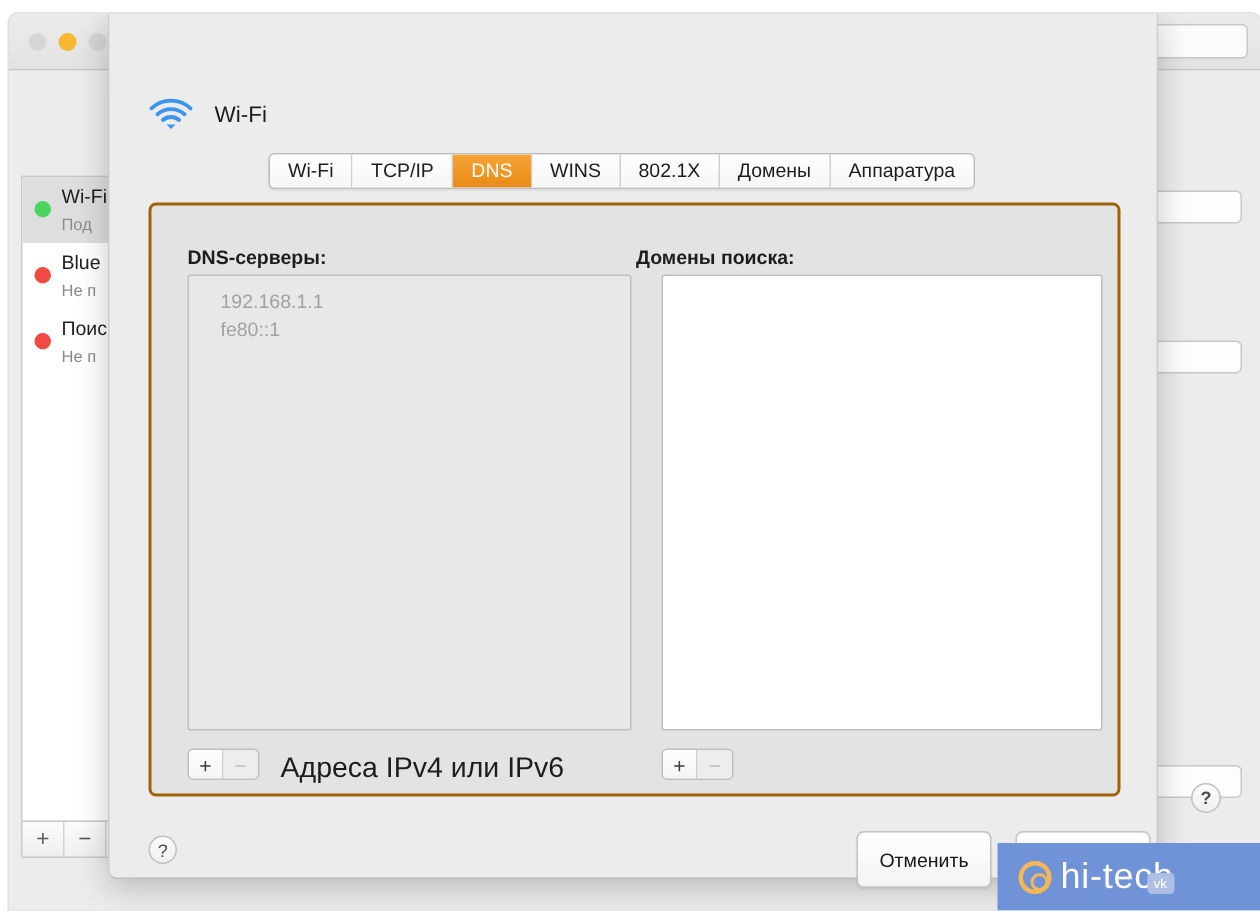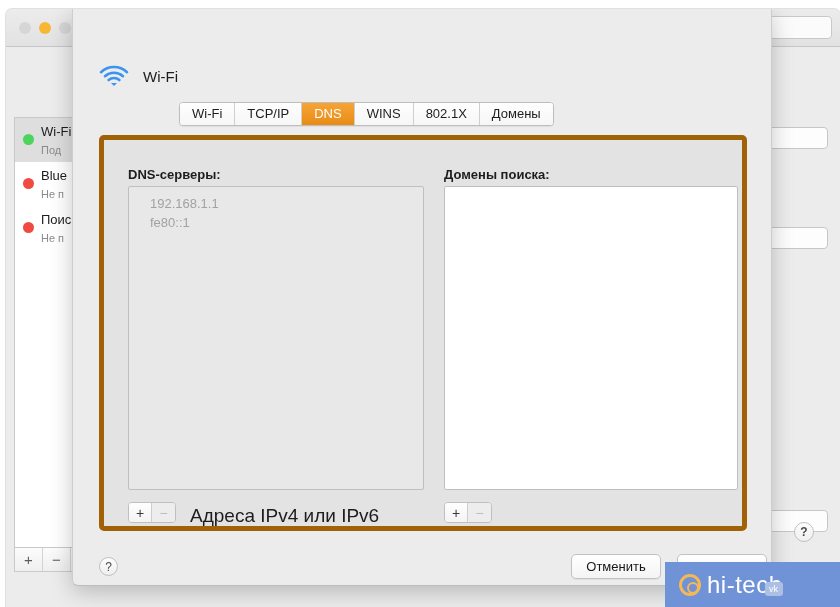--- a/index.html
+++ b/index.html
@@ -204,21 +204,21 @@
   .tab:last-child { border-right: none; }
   .tab.active {
     background: linear-gradient(180deg,#f6a436,#e88b16);
     color: #ffffff;
   }
 
   .sheet-content {
     position: absolute; left: 26px; top: 126px;
     width: 648px; height: 396px;
     background: #e3e3e3;
-    border: 5px solid #a16207;
+    border: 2px solid #a16207;
     border-radius: 5px;
   }
 
   .col-label {
     position: absolute;
     font-size: 13px; font-weight: bold; color: #1d1d1d;
   }
   .listbox {
     position: absolute;
     border: 1px solid #bfbfbf;
@@ -259,21 +259,21 @@
   .sheet-help {
     position: absolute; left: 26px; top: 548px;
     width: 19px; height: 19px; border-radius: 50%;
     background: linear-gradient(180deg,#fdfdfd,#efefef);
     border: 1px solid #c0c0c0;
     display: flex; align-items: center; justify-content: center;
     font-size: 12px; color: #4a4a4a;
   }
   .push-btn {
     position: absolute;
-    height: 25px; min-width: 90px;
+    height: 38px; min-width: 90px;
     padding: 0 4px;
     background: linear-gradient(180deg,#ffffff,#f4f4f4);
     border: 1px solid #c2c2c2;
     border-radius: 5px;
     display: flex; align-items: center; justify-content: center;
     font-size: 13px; color: #171717;
     box-shadow: 0 1px 1px rgba(0,0,0,.06);
   }
   .btn-cancel { left: 498px; top: 545px; }
   .btn-ok { left: 604px; top: 545px; width: 88px; }
@@ -403,36 +403,37 @@
         <span class="sheet-title">Wi-Fi</span>
       </div>
 
       <div class="tabbar">
         <div class="tab">Wi-Fi</div>
         <div class="tab">TCP/IP</div>
         <div class="tab active">DNS</div>
         <div class="tab">WINS</div>
         <div class="tab">802.1X</div>
         <div class="tab">Домены</div>
+        <div class="tab">Аппаратура</div>
       </div>
 
       <div class="sheet-content">
 
         <div class="col-label" style="left:24px; top:27px;">DNS-серверы:</div>
         <div class="listbox inherited" style="left:24px; top:46px; width:296px; height:304px;">
           <div class="list-row">192.168.1.1</div>
           <div class="list-row">fe80::1</div>
         </div>
         <div class="seg" style="left:24px; top:362px;">
           <div class="seg-btn">+</div>
           <div class="seg-btn disabled">−</div>
         </div>
         <div class="hint" style="left:86px; top:365px;">Адреса IPv4 или IPv6</div>
 
-        <div class="col-label" style="left:340px; top:27px;">Домены поиска:</div>
+        <div class="col-label" style="left:323px; top:27px;">Домены поиска:</div>
         <div class="listbox empty" style="left:340px; top:46px; width:294px; height:304px;"></div>
         <div class="seg" style="left:340px; top:362px;">
           <div class="seg-btn">+</div>
           <div class="seg-btn disabled">−</div>
         </div>
       </div>
 
       <div class="sheet-help">?</div>
       <div class="push-btn btn-cancel">Отменить</div>
       <div class="push-btn btn-ok">OK</div>

